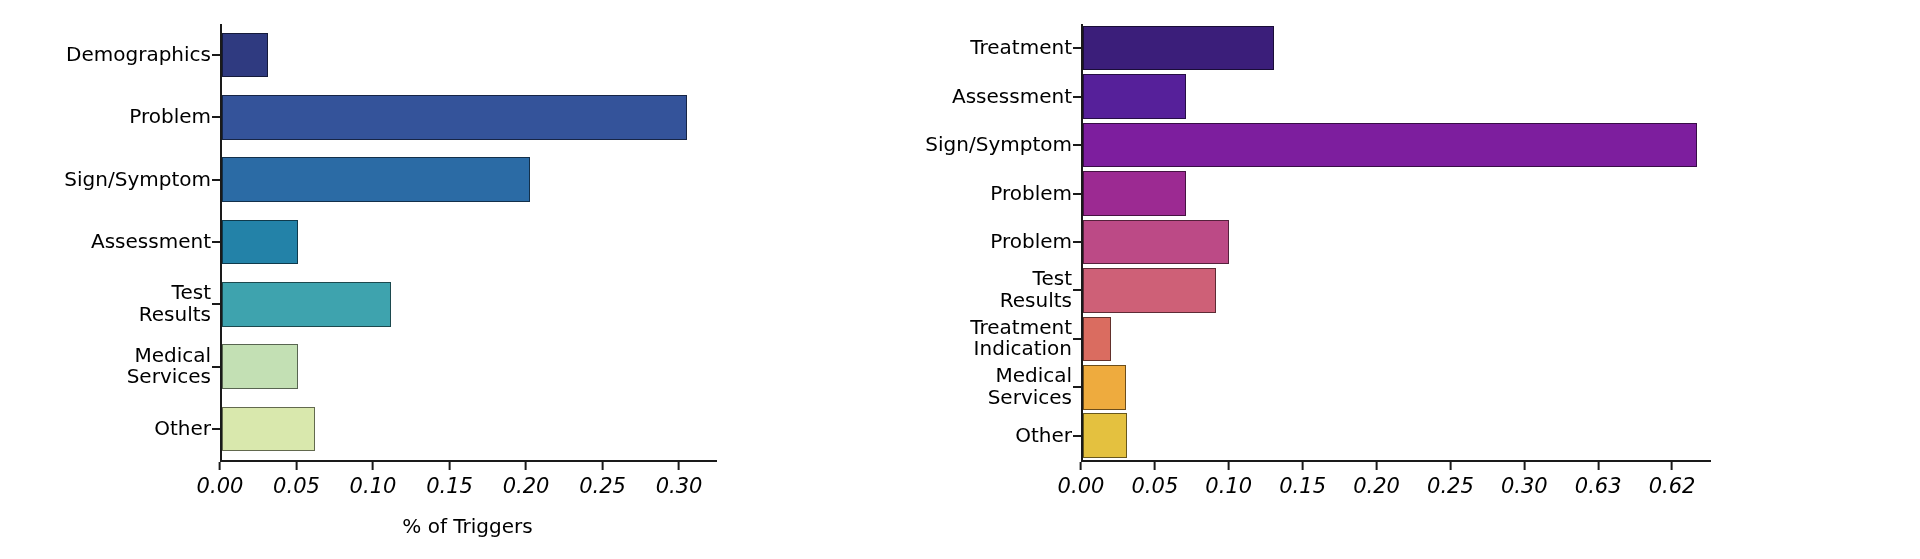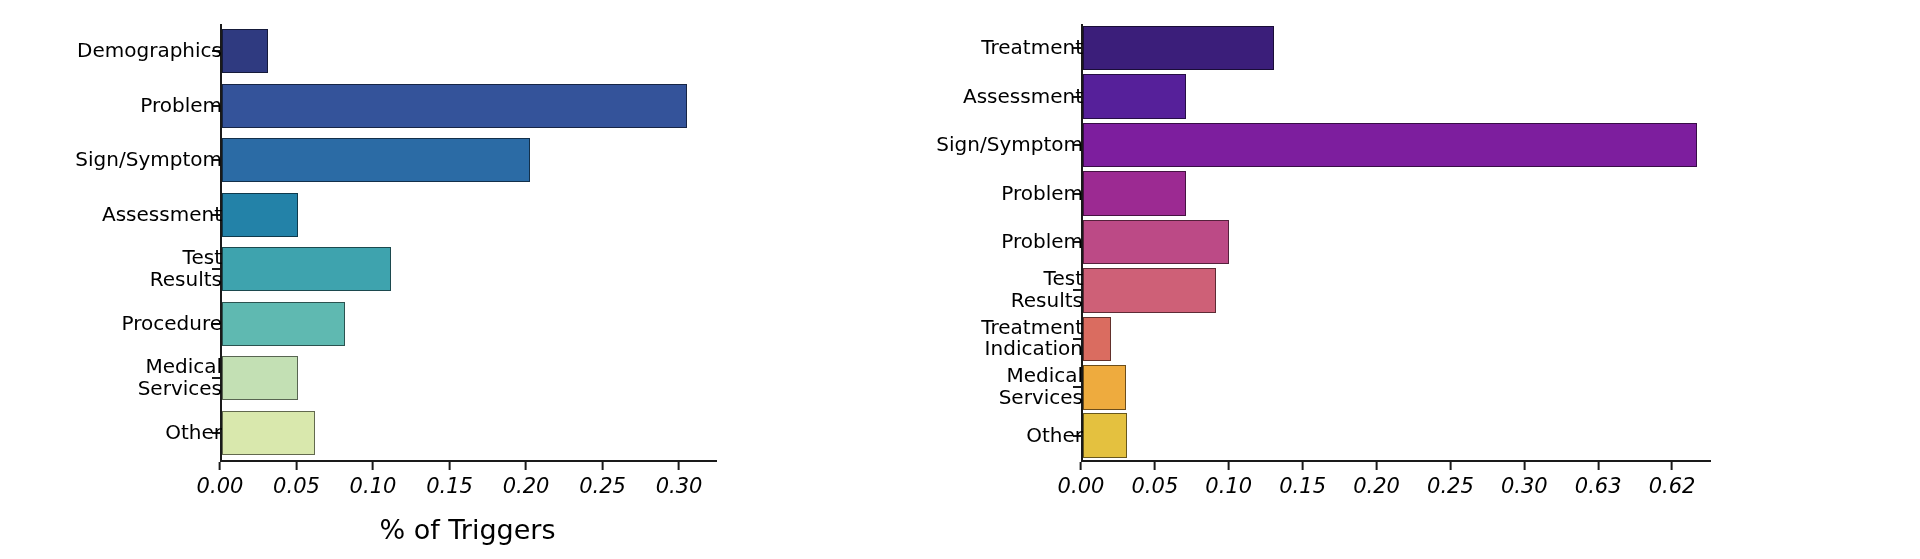--- a/index.html
+++ b/index.html
@@ -89,20 +89,21 @@
   
   .ytick {
     position: absolute;
     right: 100%;
     top: 50%;
     transform: translateY(-50%);
     white-space: pre-line;
     text-align: right;
     font-size: 20px;
     line-height: 1.08;
+    padding-right: 11px;
     color: #000;
   }
   .ytick-mark {
     position: absolute;
     right: 100%;
     top: 50%;
     transform: translateY(-50%);
     width: 8px;
     height: 2px;
     background: #1a1a1a;
@@ -134,21 +135,21 @@
     margin-top: 4px;
     white-space: nowrap;
     color: #000;
     font-style: italic;
   }
   .xlabel {
     position: absolute;
     top: 52px;
     width: 100%;
     text-align: center;
-    font-size: 27px;
+    font-size: 20px;
     color: #000;
   }
 </style>
 </head>
 <body>
 
 <div class="figure">
 
   <div class="panel panel-left">
     <div class="plot-area">
@@ -175,25 +176,20 @@
             <div class="ytick">Assessment</div>
             <div class="bar" style="width: 15.456%; background: rgb(35, 130, 168);"></div>
           </div>
           <div class="bar-row">
             <div class="ytick-mark"></div>
             <div class="ytick">Test Results</div>
             <div class="bar" style="width: 34.3122%; background: rgb(62, 163, 174);"></div>
           </div>
           <div class="bar-row">
             <div class="ytick-mark"></div>
-            <div class="ytick">Procedure</div>
-            <div class="bar" style="width: 25.0386%; background: rgb(95, 185, 177);"></div>
-          </div>
-          <div class="bar-row">
-            <div class="ytick-mark"></div>
             <div class="ytick">Medical Services</div>
             <div class="bar" style="width: 15.456%; background: rgb(195, 224, 180);"></div>
           </div>
           <div class="bar-row">
             <div class="ytick-mark"></div>
             <div class="ytick">Other</div>
             <div class="bar" style="width: 18.8563%; background: rgb(217, 232, 173);"></div>
           </div>
         </div>
       <div class="xaxis" id="xaxis-left">

